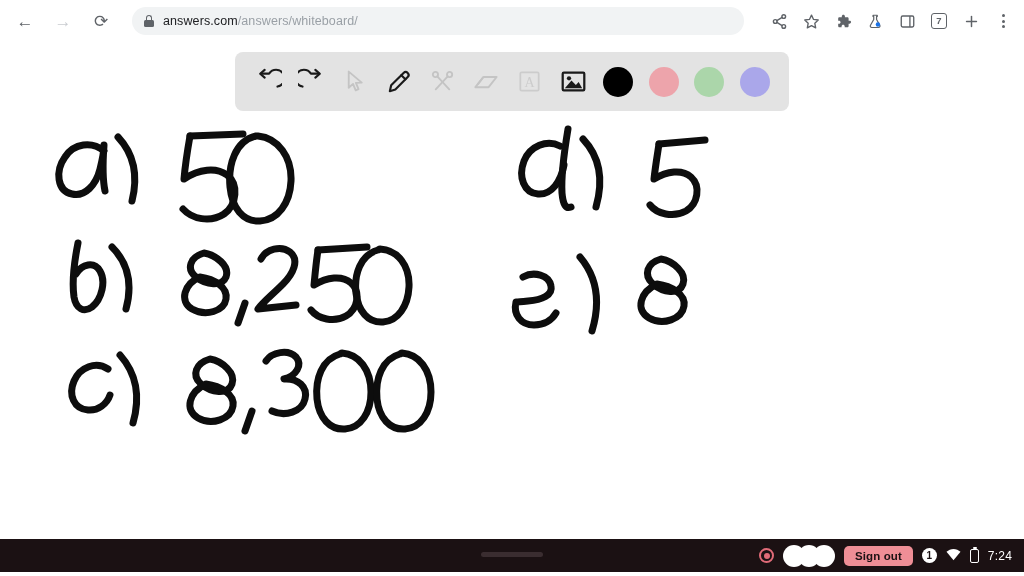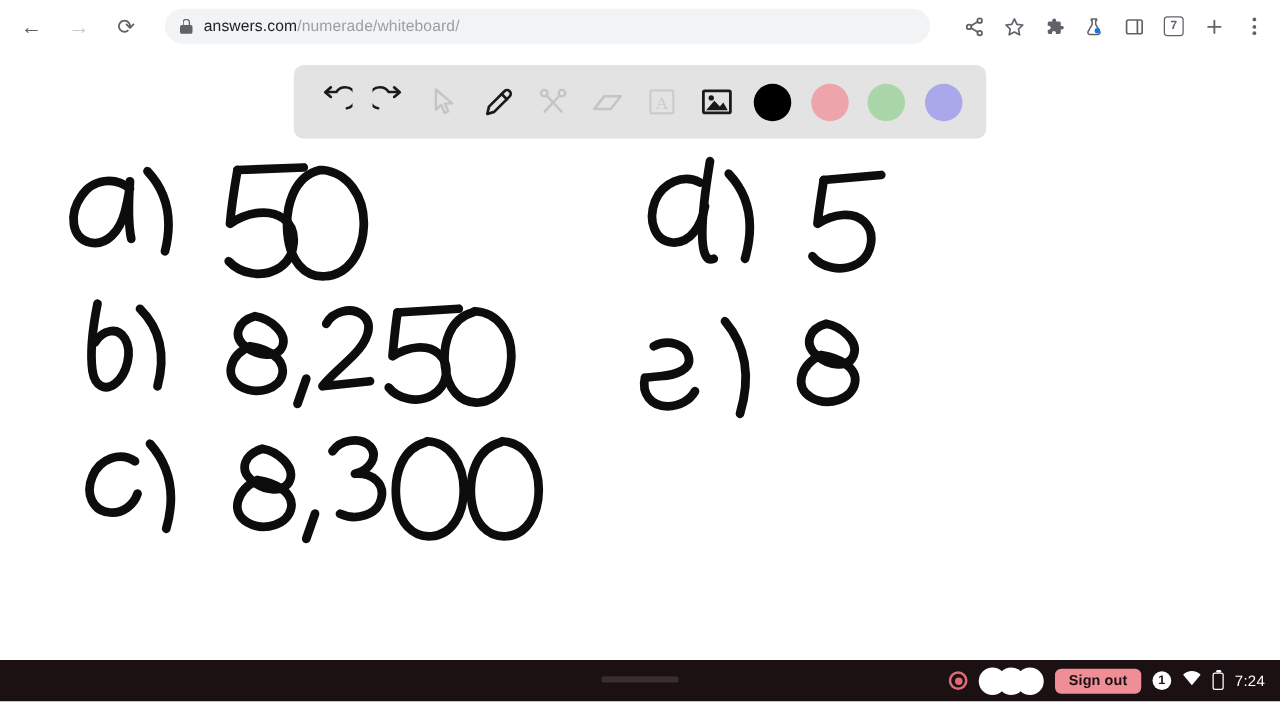--- a/index.html
+++ b/index.html
@@ -81,21 +81,21 @@
 
   
   .canvas {
     position:absolute; left:0; top:111px; width:1024px; height:432px;
     background:#ffffff;
   }
   .ink { position:absolute; left:0; top:0; width:1024px; height:432px; }
 
   
   .shelf {
-    position:absolute; left:0; bottom:15px; width:1024px; height:33px;
+    position:absolute; left:0; bottom:4px; width:1024px; height:33px;
     background:#1b1113;
     display:flex; align-items:center;
   }
   .shelf-handle {
     position:absolute; left:50%; transform:translateX(-50%);
     top:13px; width:62px; height:5px; border-radius:3px;
     background:#3a2d30;
   }
   .shelf-right {
     margin-left:auto; display:flex; align-items:center; gap:9px; padding-right:12px;
@@ -144,21 +144,21 @@
     </div>
     <div class="nav-btn">
       <span class="nav-glyph">⟳</span>
     </div>
 
     <div class="omnibox">
       <span class="lock-icon">
         <span class="shackle"></span>
           <span class="body"></span>
       </span>
-      <span class="url-text"><span class="host">answers.com</span><span>/numerade/whiteboard/</span></span>
+      <span class="url-text"><span class="host">answers.com</span><span>/answers/whiteboard/</span></span>
     </div>
 
     <div class="bar-right">
 
       <div class="bar-icon">
         <svg width="17" height="17" viewBox="0 0 24 24" fill="none" stroke="#5f6368" stroke-width="2" stroke-linecap="round" stroke-linejoin="round">
           <circle cx="18" cy="5" r="2.6"></circle>
             <circle cx="6" cy="12" r="2.6"></circle>
             <circle cx="18" cy="19" r="2.6"></circle>
           <line x1="8.3" y1="10.8" x2="15.7" y2="6.2"></line>

